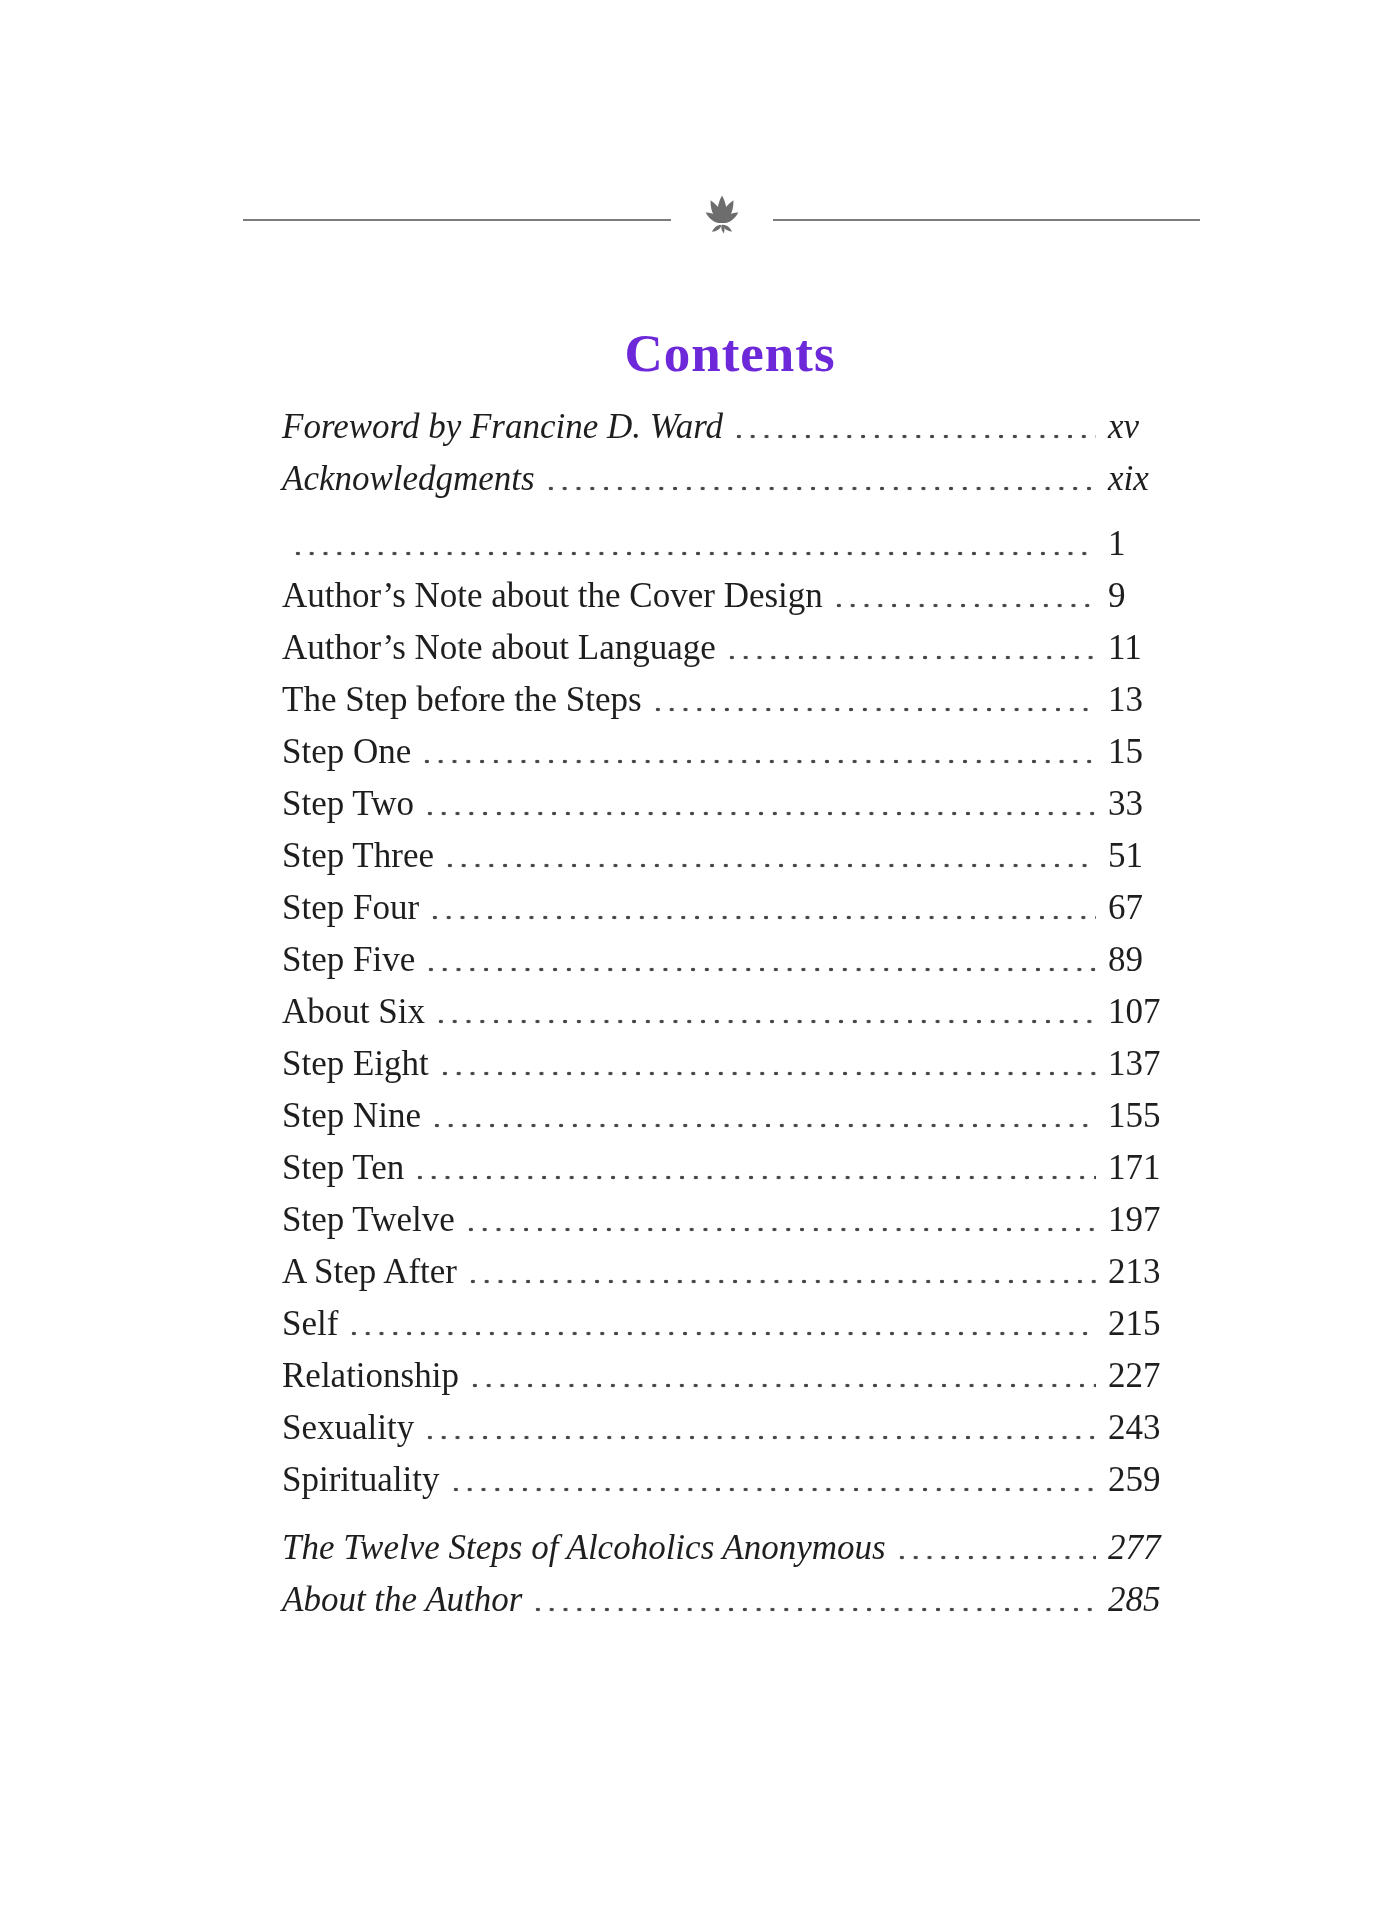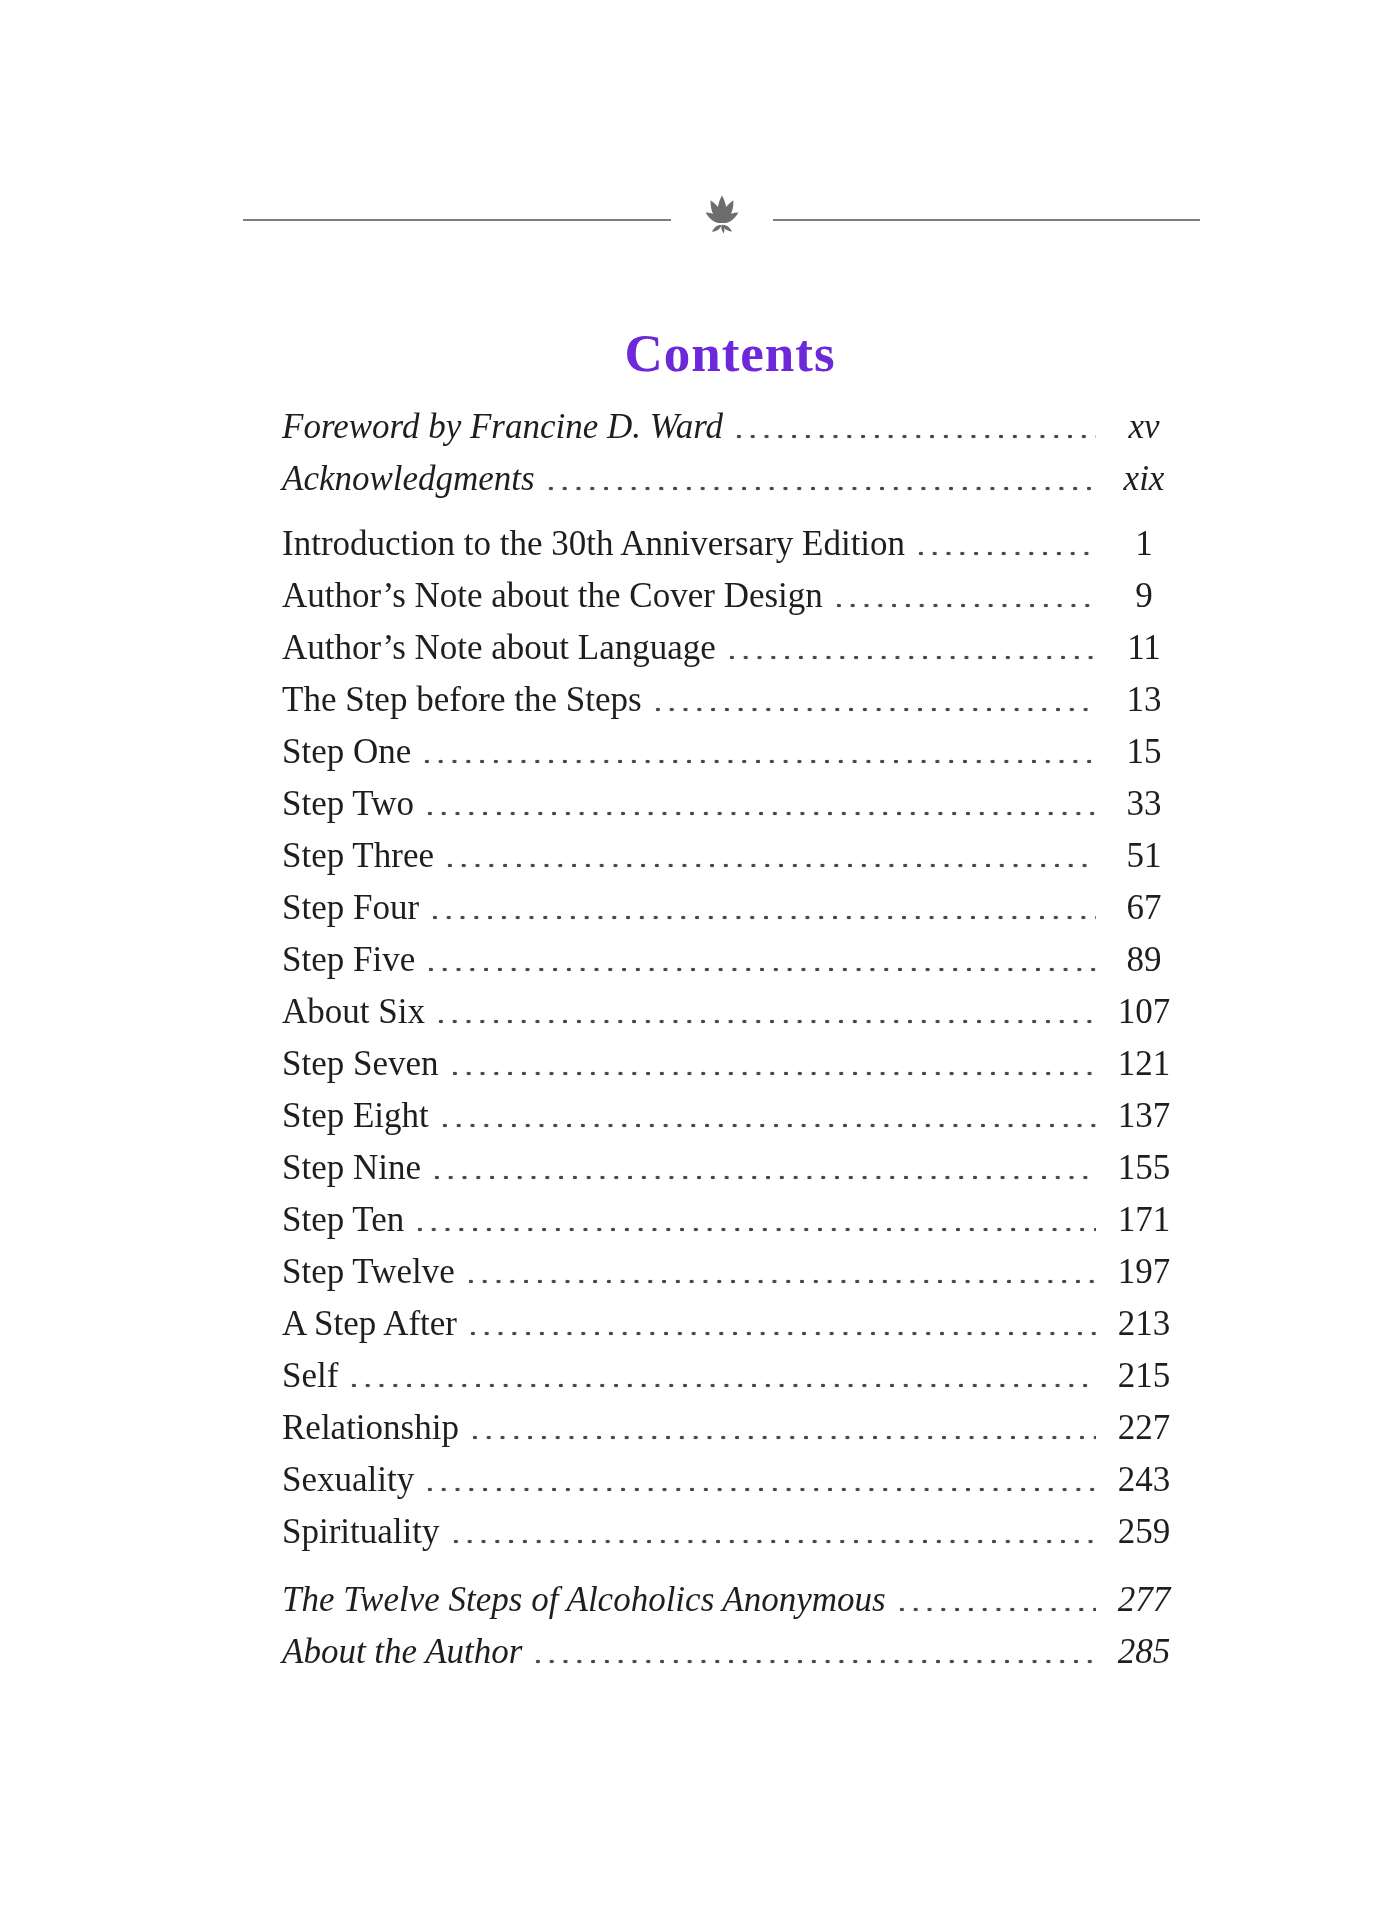--- a/index.html
+++ b/index.html
@@ -74,21 +74,21 @@
     margin-left: 5px;
     margin-right: 12px;
     background-image: radial-gradient(circle, #454545 1.7px, transparent 2.1px);
     background-size: 13.8px 5px;
     background-repeat: repeat-x;
     background-position: 4px 33px;
   }
   .row .pg {
     flex: 0 0 auto;
     width: 72px;
-    text-align: center;
+    text-align: left;
   }
   .group-front .row,
   .group-back .row {
     font-style: italic;
   }
   .group-main { margin-top: 13px; }
   .group-back { margin-top: 16px; font-family: Liberation Serif, serif; }
 </style>
 </head>
 <body>
@@ -128,21 +128,20 @@
       </div>
       <div class="row">
         <span class="label">Acknowledgments</span>
         <span class="leader"></span>
         <span class="pg">xix</span>
       </div>
     </div>
 
     <div class="group-main">
       <div class="row">
-        <span class="label">Introduction to the 30th Anniversary Edition</span>
         <span class="leader"></span>
         <span class="pg">1</span>
       </div>
       <div class="row">
         <span class="label">Author’s Note about the Cover Design</span>
         <span class="leader"></span>
         <span class="pg">9</span>
       </div>
       <div class="row">
         <span class="label">Author’s Note about Language</span>
@@ -176,25 +175,20 @@
       </div>
       <div class="row">
         <span class="label">Step Five</span>
         <span class="leader"></span>
         <span class="pg">89</span>
       </div>
       <div class="row">
         <span class="label">About Six</span>
         <span class="leader"></span>
         <span class="pg">107</span>
-      </div>
-      <div class="row">
-        <span class="label">Step Seven</span>
-        <span class="leader"></span>
-        <span class="pg">121</span>
       </div>
       <div class="row">
         <span class="label">Step Eight</span>
         <span class="leader"></span>
         <span class="pg">137</span>
       </div>
       <div class="row">
         <span class="label">Step Nine</span>
         <span class="leader"></span>
         <span class="pg">155</span>

